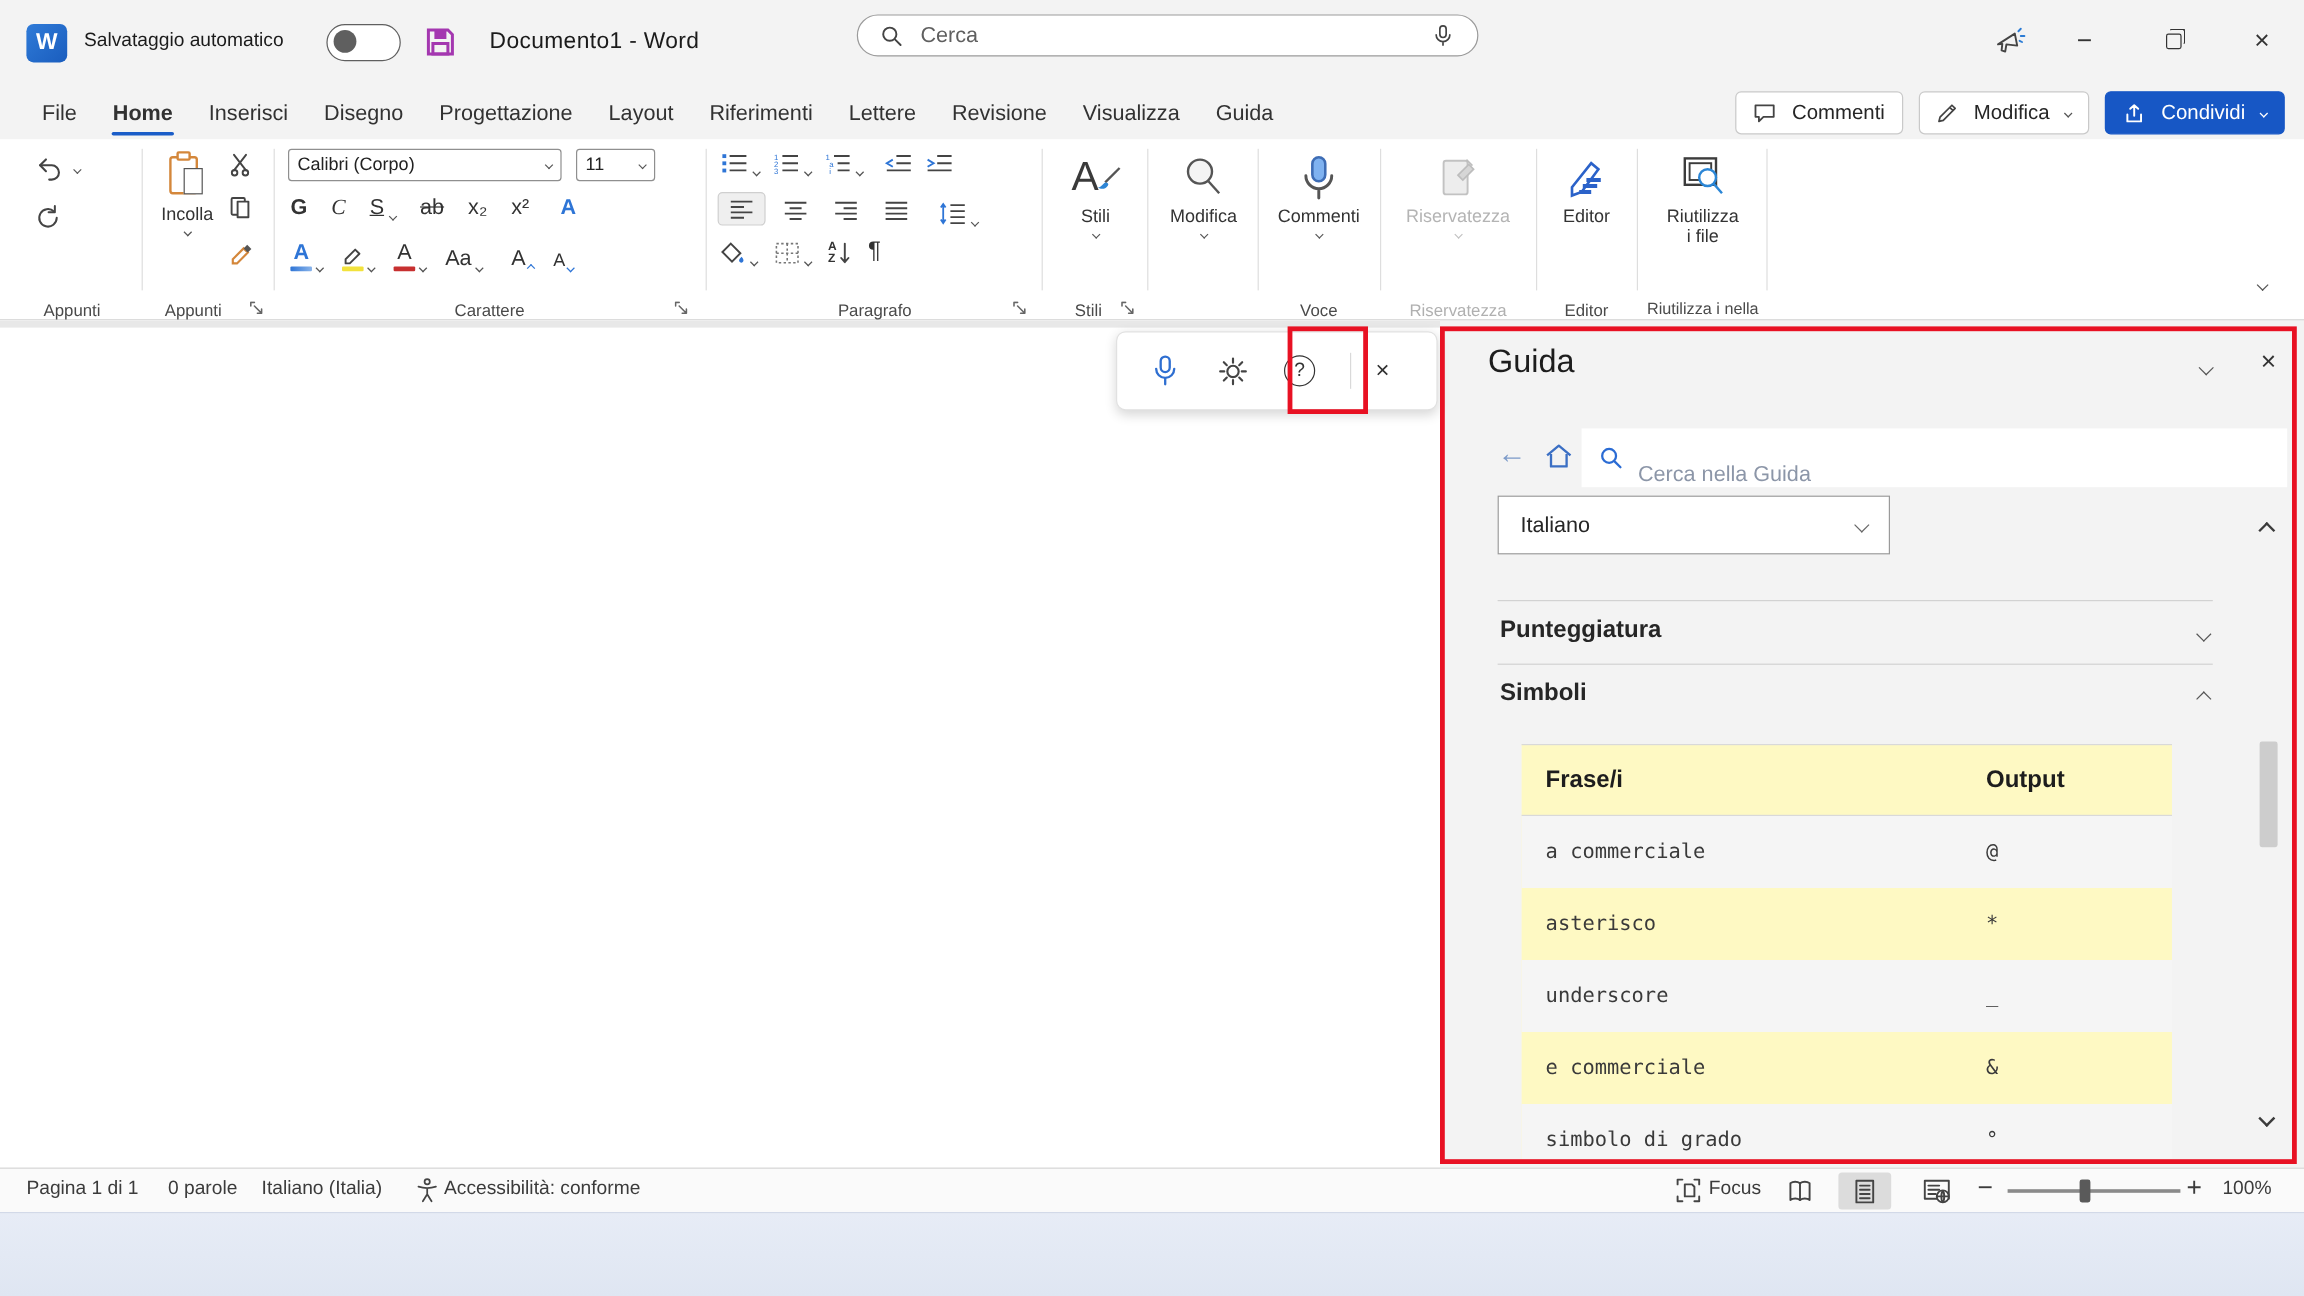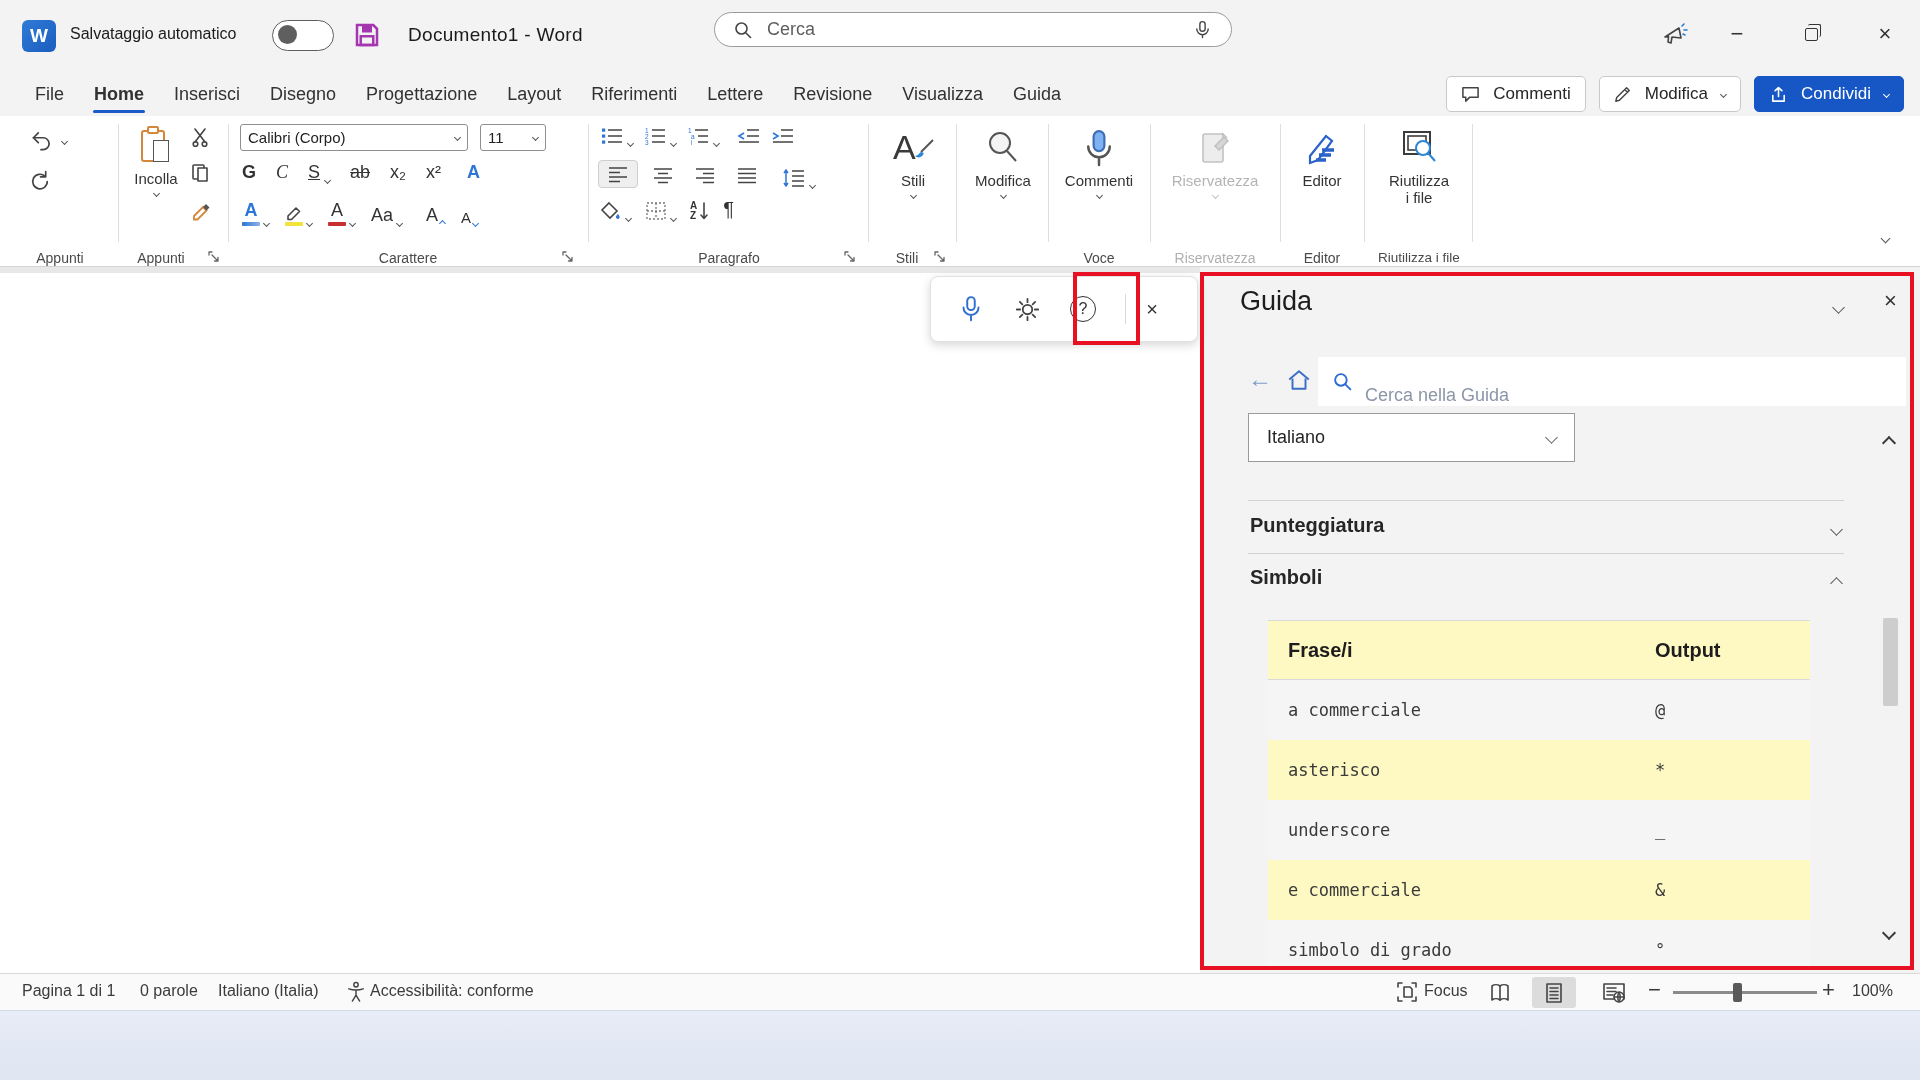--- a/index.html
+++ b/index.html
@@ -496,21 +496,21 @@
         <span>
           <svg width="42" height="40" viewBox="0 0 42 40">
               <rect x="6" y="4" width="26" height="22" fill="none" stroke="#3c3c3c" stroke-width="2"></rect>
               <rect x="10" y="8" width="18" height="14" fill="none" stroke="#3c3c3c" stroke-width="1.6"></rect>
               <circle cx="25" cy="20" r="7" fill="#fff" stroke="#2b86d6" stroke-width="2"></circle>
               <path d="M30 25l7 8" stroke="#2b86d6" stroke-width="2"></path>
             </svg>
         </span>
         <span class="cap"><span>Riutilizza</span><br><span>i file</span></span>
       </div>
-      <div class="glabel" style="font-size:13.5px">Riutilizza i file</div>
+      <div class="glabel" style="font-size:13.5px">Riutilizza i nella</div>
     </div>
 
     <span class="abs" style="left:1882px;top:112px"><span class="chev"></span></span>
   </div>
 
   <div class="doc"></div>
 
   <div class="dictbar">
     <div class="dictbtn" style="margin-left:12px">
       <svg width="26" height="28" viewBox="0 0 24 26" fill="none" stroke="#2f6fd1" stroke-width="1.8" stroke-linecap="round">

